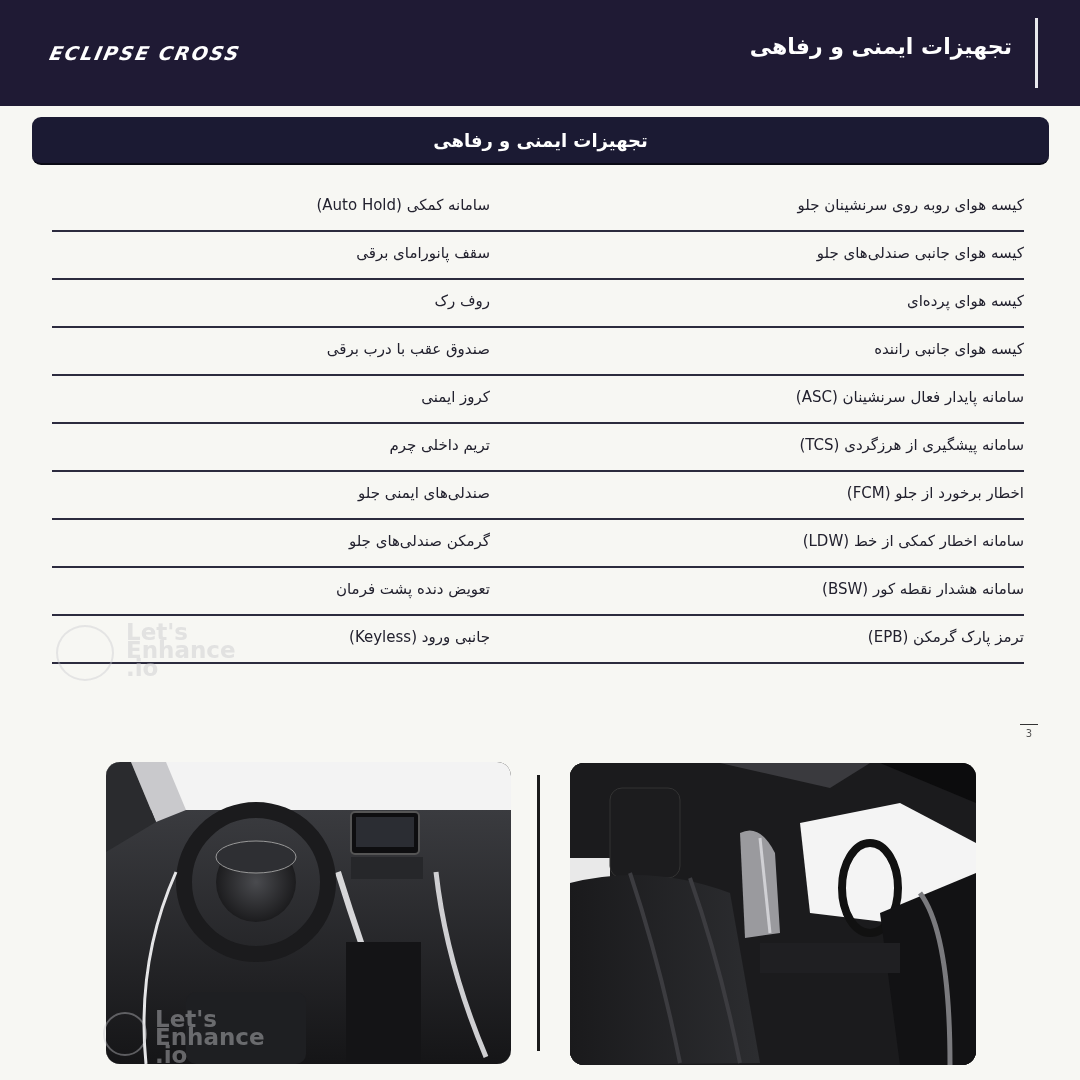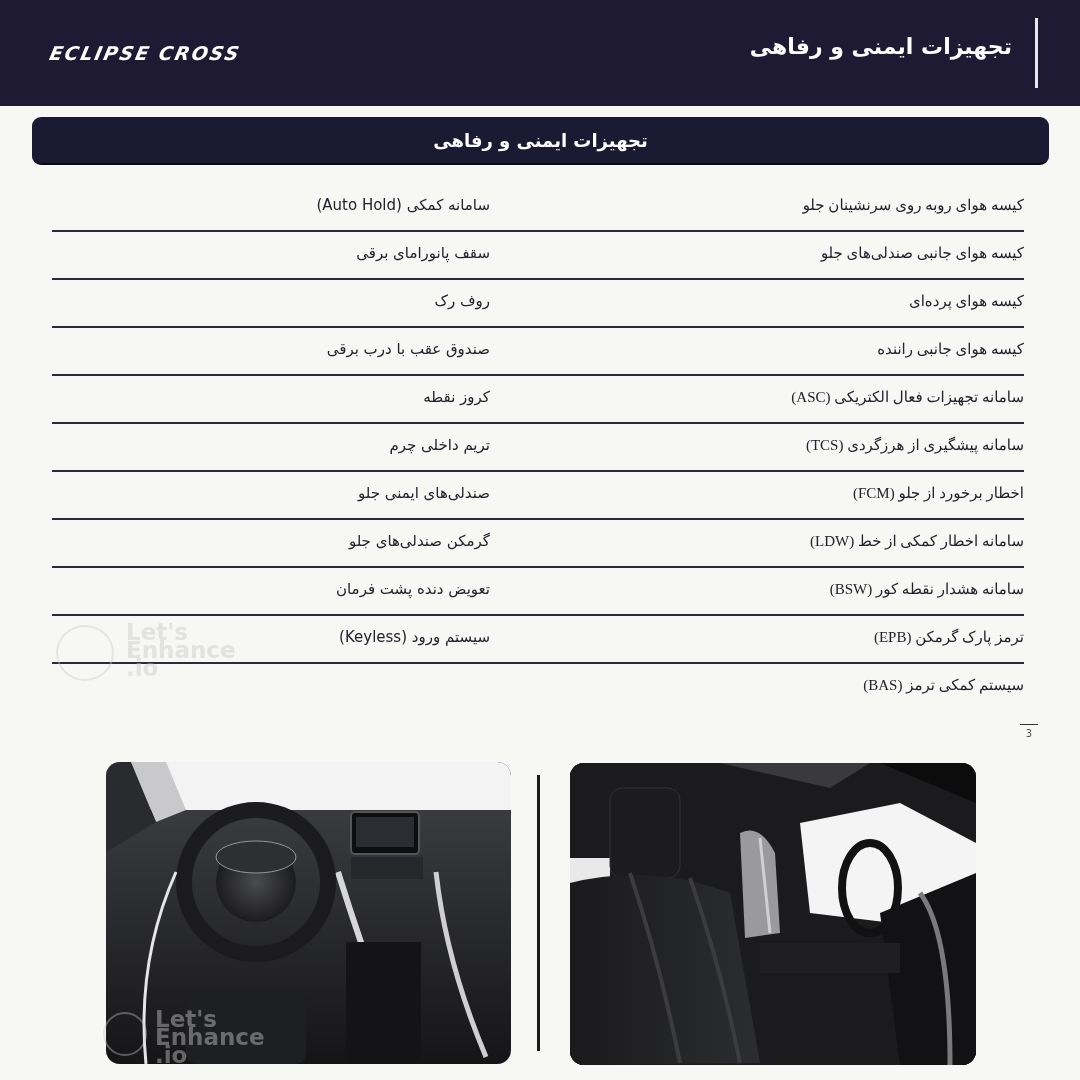--- a/index.html
+++ b/index.html
@@ -45,21 +45,21 @@
     }
     .row {
       position: relative; height: 48px;
       border-bottom: 2px solid #2c2b3e;
     }
     .row.no-border { border-bottom: none; }
     .cell-right, .cell-left {
       position: absolute; top: 12px; direction: rtl;
       font-size: 15px; color: #22212e; white-space: nowrap;
     }
-    .cell-right { right: 0; font-family: Liberation Serif, serif; }
+    .cell-right { right: 0; }
     .cell-left { right: 534px; margin-left: 39px; }
     .page-number {
       position: absolute; left: 1020px; top: 724px; width: 18px; text-align: center;
       font-size: 10px; color: #555;
       border-top: 1px solid #333; padding-top: 3px;
     }
     .photo {
       position: absolute; border-radius: 14px; overflow: hidden;
       background: #111;
     }
@@ -100,45 +100,42 @@
   </div>
   <div class="row">
     <span class="cell-right">کیسه هوای پرده‌ای</span>
     <span class="cell-left">روف رک</span>
   </div>
   <div class="row">
     <span class="cell-right">کیسه هوای جانبی راننده</span>
     <span class="cell-left">صندوق عقب با درب برقی</span>
   </div>
   <div class="row">
-    <span class="cell-right">سامانه تجهیزات فعال الکتریکی (ASC)</span>
-    <span class="cell-left">کروز نقطه</span>
+    <span class="cell-right">سامانه پایدار فعال سرنشینان (ASC)</span>
+    <span class="cell-left">کروز ایمنی</span>
   </div>
   <div class="row">
     <span class="cell-right">سامانه پیشگیری از هرزگردی (TCS)</span>
     <span class="cell-left">تریم داخلی چرم</span>
   </div>
   <div class="row">
     <span class="cell-right">اخطار برخورد از جلو (FCM)</span>
     <span class="cell-left">صندلی‌های ایمنی جلو</span>
   </div>
   <div class="row">
     <span class="cell-right">سامانه اخطار کمکی از خط (LDW)</span>
     <span class="cell-left">گرمکن صندلی‌های جلو</span>
   </div>
   <div class="row">
     <span class="cell-right">سامانه هشدار نقطه کور (BSW)</span>
     <span class="cell-left">تعویض دنده پشت فرمان</span>
   </div>
   <div class="row">
     <span class="cell-right">ترمز پارک گرمکن (EPB)</span>
-    <span class="cell-left">سیستم ورود (Keyless)</span>
-  </div>
-  <div class="row no-border">
-    <span class="cell-right">سیستم کمکی ترمز (BAS)</span>
+    <span class="cell-left">جانبی ورود (Keyless)</span>
   </div>
 </div>
 
 <div class="watermark" style="left:126px; top:623px;">
   <div class="wm-circle" style="left:-70px; top:2px; width:58px; height:56px;"></div>
   <div>Let's</div>
   <div>Enhance</div>
   <div>.io</div>
 </div>
 

